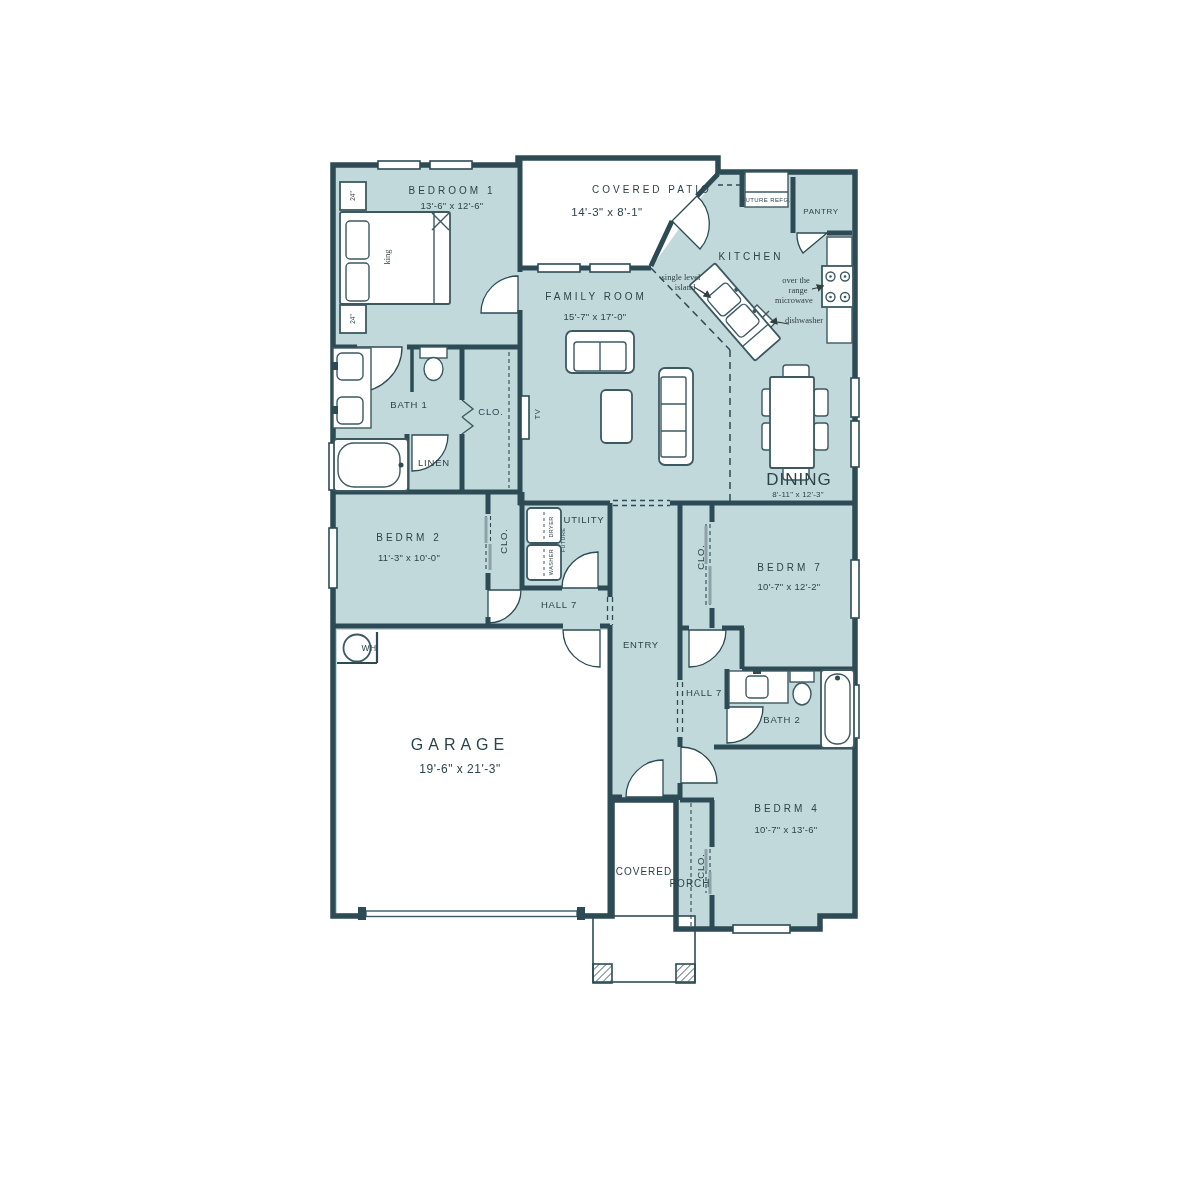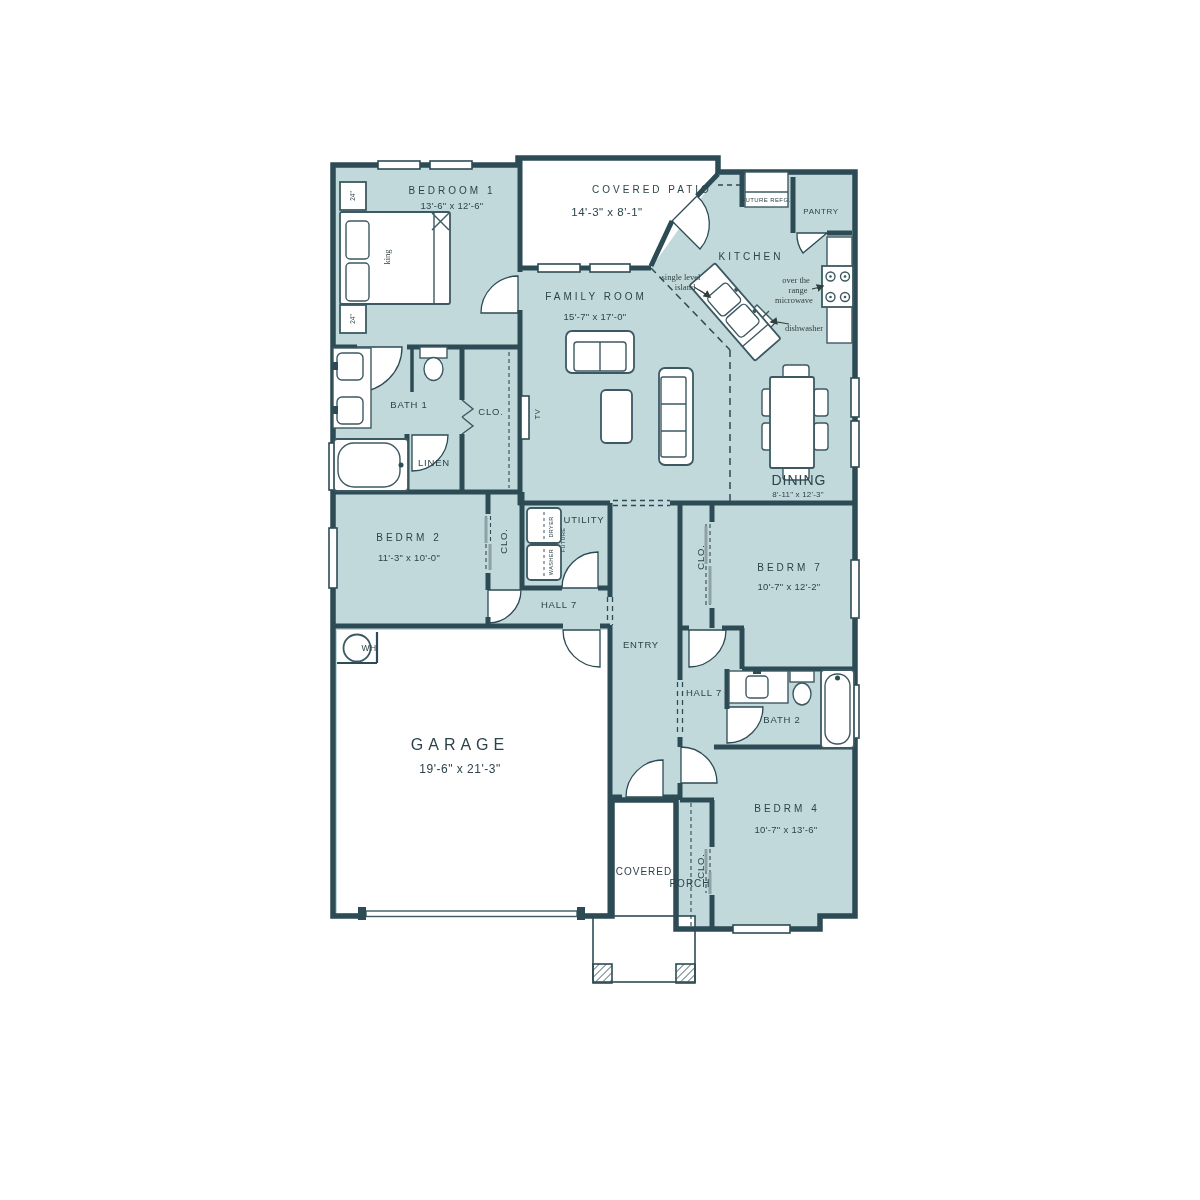--- a/index.html
+++ b/index.html
@@ -26,21 +26,21 @@
   .rod{stroke:var(--wall);stroke-width:1.1;stroke-dasharray:4 3;fill:none;}
   .cdash{stroke:var(--furn);stroke-width:1;stroke-dasharray:3 3;fill:none;}
   .panel{fill:var(--panel);}
   .arrow{stroke:var(--annot);stroke-width:1.2;fill:none;}
 
   
   #labels{position:absolute;left:0;top:0;width:1200px;height:1200px;pointer-events:none;}
   .lbl{position:absolute;transform:translate(-50%,-50%);white-space:nowrap;color:var(--text);}
   .rm-lg{font-size:10px;letter-spacing:3px;}
   .rm-xl{font-size:16px;letter-spacing:5px;}
-  .rm-md{font-size:14px;letter-spacing:1px;}
+  .rm-md{font-size:17px;letter-spacing:1px;}
   .rm-sm{font-size:9.5px;letter-spacing:0.8px;}
   .rm-xs{font-size:8px;letter-spacing:0.6px;}
   .rm-xs2{font-size:10px;letter-spacing:1px;}
   .dims{font-size:9.5px;letter-spacing:0.3px;}
   .dims-lg{font-size:12px;letter-spacing:0.5px;}
   .dims-md{font-size:11.5px;letter-spacing:0.5px;}
   .dims-sm{font-size:8px;letter-spacing:0.2px;}
   .annot{font-family:"Liberation Serif",serif;font-size:8.5px;color:var(--annot);}
   .tiny{font-size:6px;letter-spacing:0.4px;}
   .v-sm{font-size:7.5px;letter-spacing:0.8px;}
@@ -264,21 +264,21 @@
       <div class="lbl rm-lg" style="left: 652px; top: 189px;">COVERED PATIO</div>
       <div class="lbl dims-md" style="left: 607px; top: 212px;">14'-3" x 8'-1"</div>
       <div class="lbl rm-lg" style="left: 751px; top: 256px;">KITCHEN</div>
       <div class="lbl rm-xs" style="left: 821px; top: 211px;">PANTRY</div>
       <div class="lbl tiny" style="left: 766px; top: 200px;">FUTURE REFG.</div>
       <div class="lbl annot" style="left: 681px; top: 277px;">single level</div>
       <div class="lbl annot" style="left: 685px; top: 287px;">island</div>
       <div class="lbl annot" style="left: 796px; top: 280px;">over the</div>
       <div class="lbl annot" style="left: 798px; top: 290px;">range</div>
       <div class="lbl annot" style="left: 794px; top: 300px;">microwave</div>
-      <div class="lbl annot" style="left: 804px; top: 328px; text-align: center;">dishwasher</div>
+      <div class="lbl annot" style="left: 804px; top: 320px; text-align: center;">dishwasher</div>
       <div class="lbl rm-lg" style="left: 596px; top: 296px;">FAMILY ROOM</div>
       <div class="lbl dims" style="left: 595px; top: 316px;">15'-7" x 17'-0"</div>
       <div class="lbl v-sm" style="left: 537px; top: 414px; transform: translate(-50%, -50%) rotate(-90deg);">TV</div>
       <div class="lbl rm-sm" style="left: 409px; top: 404px;">BATH 1</div>
       <div class="lbl rm-sm" style="left: 491px; top: 411px;">CLO.</div>
       <div class="lbl rm-sm" style="left: 434px; top: 462px;">LINEN</div>
       <div class="lbl rm-md" style="left: 799px; top: 480px;">DINING</div>
       <div class="lbl dims-sm" style="left: 798px; top: 494px;">8'-11" x 12'-3"</div>
       <div class="lbl rm-lg" style="left: 409px; top: 537px;">BEDRM 2</div>
       <div class="lbl dims" style="left: 409px; top: 557px;">11'-3" x 10'-0"</div>

